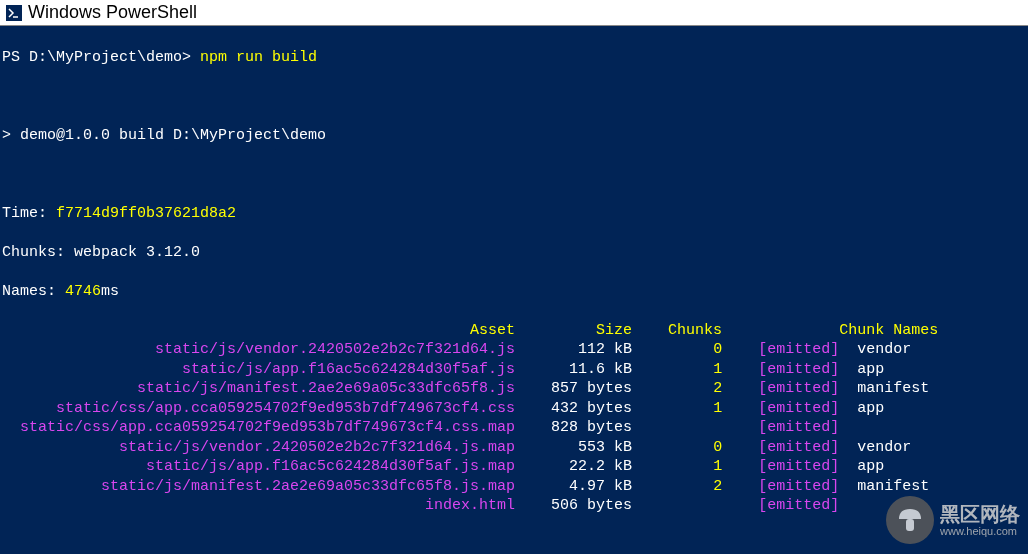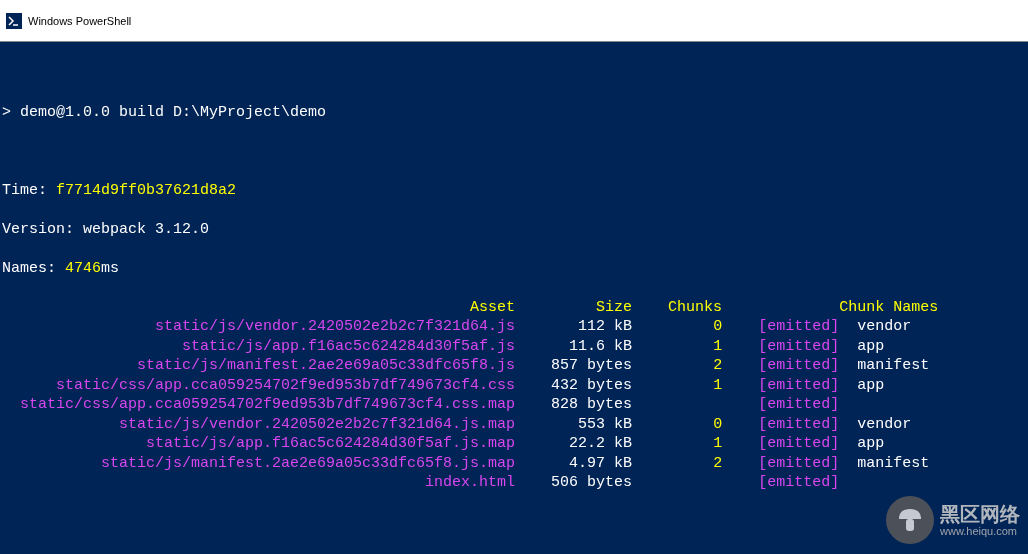--- a/index.html
+++ b/index.html
@@ -9,27 +9,27 @@
   background: #012456;
   color: #ffffff;
   width: 1028px;
   height: 554px;
   overflow: hidden;
   position: relative;
 }
 .titlebar {
   background: #ffffff;
   color: #000000;
-  height: 42px;
+  height: 26px;
   display: flex;
   align-items: center;
   padding: 0 6px;
   border-bottom: 1px solid #888;
   font-family: 'Segoe UI', sans-serif;
-  font-size: 11px;
+  font-size: 18px;
 }
 .titlebar-icon {
   width: 16px;
   height: 16px;
   margin-right: 6px;
   display: inline-flex;
   align-items: center;
   justify-content: center;
 }
 .terminal {
@@ -80,25 +80,26 @@
     <svg width="16" height="16" viewBox="0 0 16 16">
       <rect x="0" y="0" width="16" height="16" fill="#012456"></rect>
       <path d="M3 4 L7 8 L3 12" stroke="#fff" stroke-width="1.5" fill="none"></path>
       <line x1="7" y1="12" x2="12" y2="12" stroke="#fff" stroke-width="1.5"></line>
     </svg>
   </span>
   <span>Windows PowerShell</span>
 </div>
 
 <div class="terminal">
+<span class="row"><span class="white">PS D:\MyProject\demo&gt; </span><span class="yellow">npm run build</span></span>
 <span class="row"> </span>
 <span class="row white">&gt; demo@1.0.0 build D:\MyProject\demo</span>
 <span class="row"> </span>
 <span class="row"><span class="white">Time: </span><span class="yellow">f7714d9ff0b37621d8a2</span></span>
-<span class="row"><span class="white">Version: webpack </span><span class="white">3.12.0</span></span>
+<span class="row"><span class="white">Chunks: webpack </span><span class="white">3.12.0</span></span>
 <span class="row"><span class="white">Names: </span><span class="yellow">4746</span><span class="white">ms</span></span>
 <div id="table-area"><span class="row yellow">                                                    Asset         Size    Chunks             Chunk Names</span><span class="row"><span class="green">                 static/js/vendor.2420502e2b2c7f321d64.js</span><span class="white">       112 kB</span><span class="yellow">         0</span><span class="green">    [emitted]</span><span class="white">  vendor</span></span><span class="row"><span class="green">                    static/js/app.f16ac5c624284d30f5af.js</span><span class="white">      11.6 kB</span><span class="yellow">         1</span><span class="green">    [emitted]</span><span class="white">  app</span></span><span class="row"><span class="green">               static/js/manifest.2ae2e69a05c33dfc65f8.js</span><span class="white">    857 bytes</span><span class="yellow">         2</span><span class="green">    [emitted]</span><span class="white">  manifest</span></span><span class="row"><span class="green">      static/css/app.cca059254702f9ed953b7df749673cf4.css</span><span class="white">    432 bytes</span><span class="yellow">         1</span><span class="green">    [emitted]</span><span class="white">  app</span></span><span class="row"><span class="green">  static/css/app.cca059254702f9ed953b7df749673cf4.css.map</span><span class="white">    828 bytes</span><span class="yellow">          </span><span class="green">    [emitted]</span><span class="white">  </span></span><span class="row"><span class="green">             static/js/vendor.2420502e2b2c7f321d64.js.map</span><span class="white">       553 kB</span><span class="yellow">         0</span><span class="green">    [emitted]</span><span class="white">  vendor</span></span><span class="row"><span class="green">                static/js/app.f16ac5c624284d30f5af.js.map</span><span class="white">      22.2 kB</span><span class="yellow">         1</span><span class="green">    [emitted]</span><span class="white">  app</span></span><span class="row"><span class="green">           static/js/manifest.2ae2e69a05c33dfc65f8.js.map</span><span class="white">      4.97 kB</span><span class="yellow">         2</span><span class="green">    [emitted]</span><span class="white">  manifest</span></span><span class="row"><span class="green">                                               index.html</span><span class="white">    506 bytes</span><span class="yellow">          </span><span class="green">    [emitted]</span><span class="white">  </span></span></div>
 
 
 
 
 
 
 
 </div>

